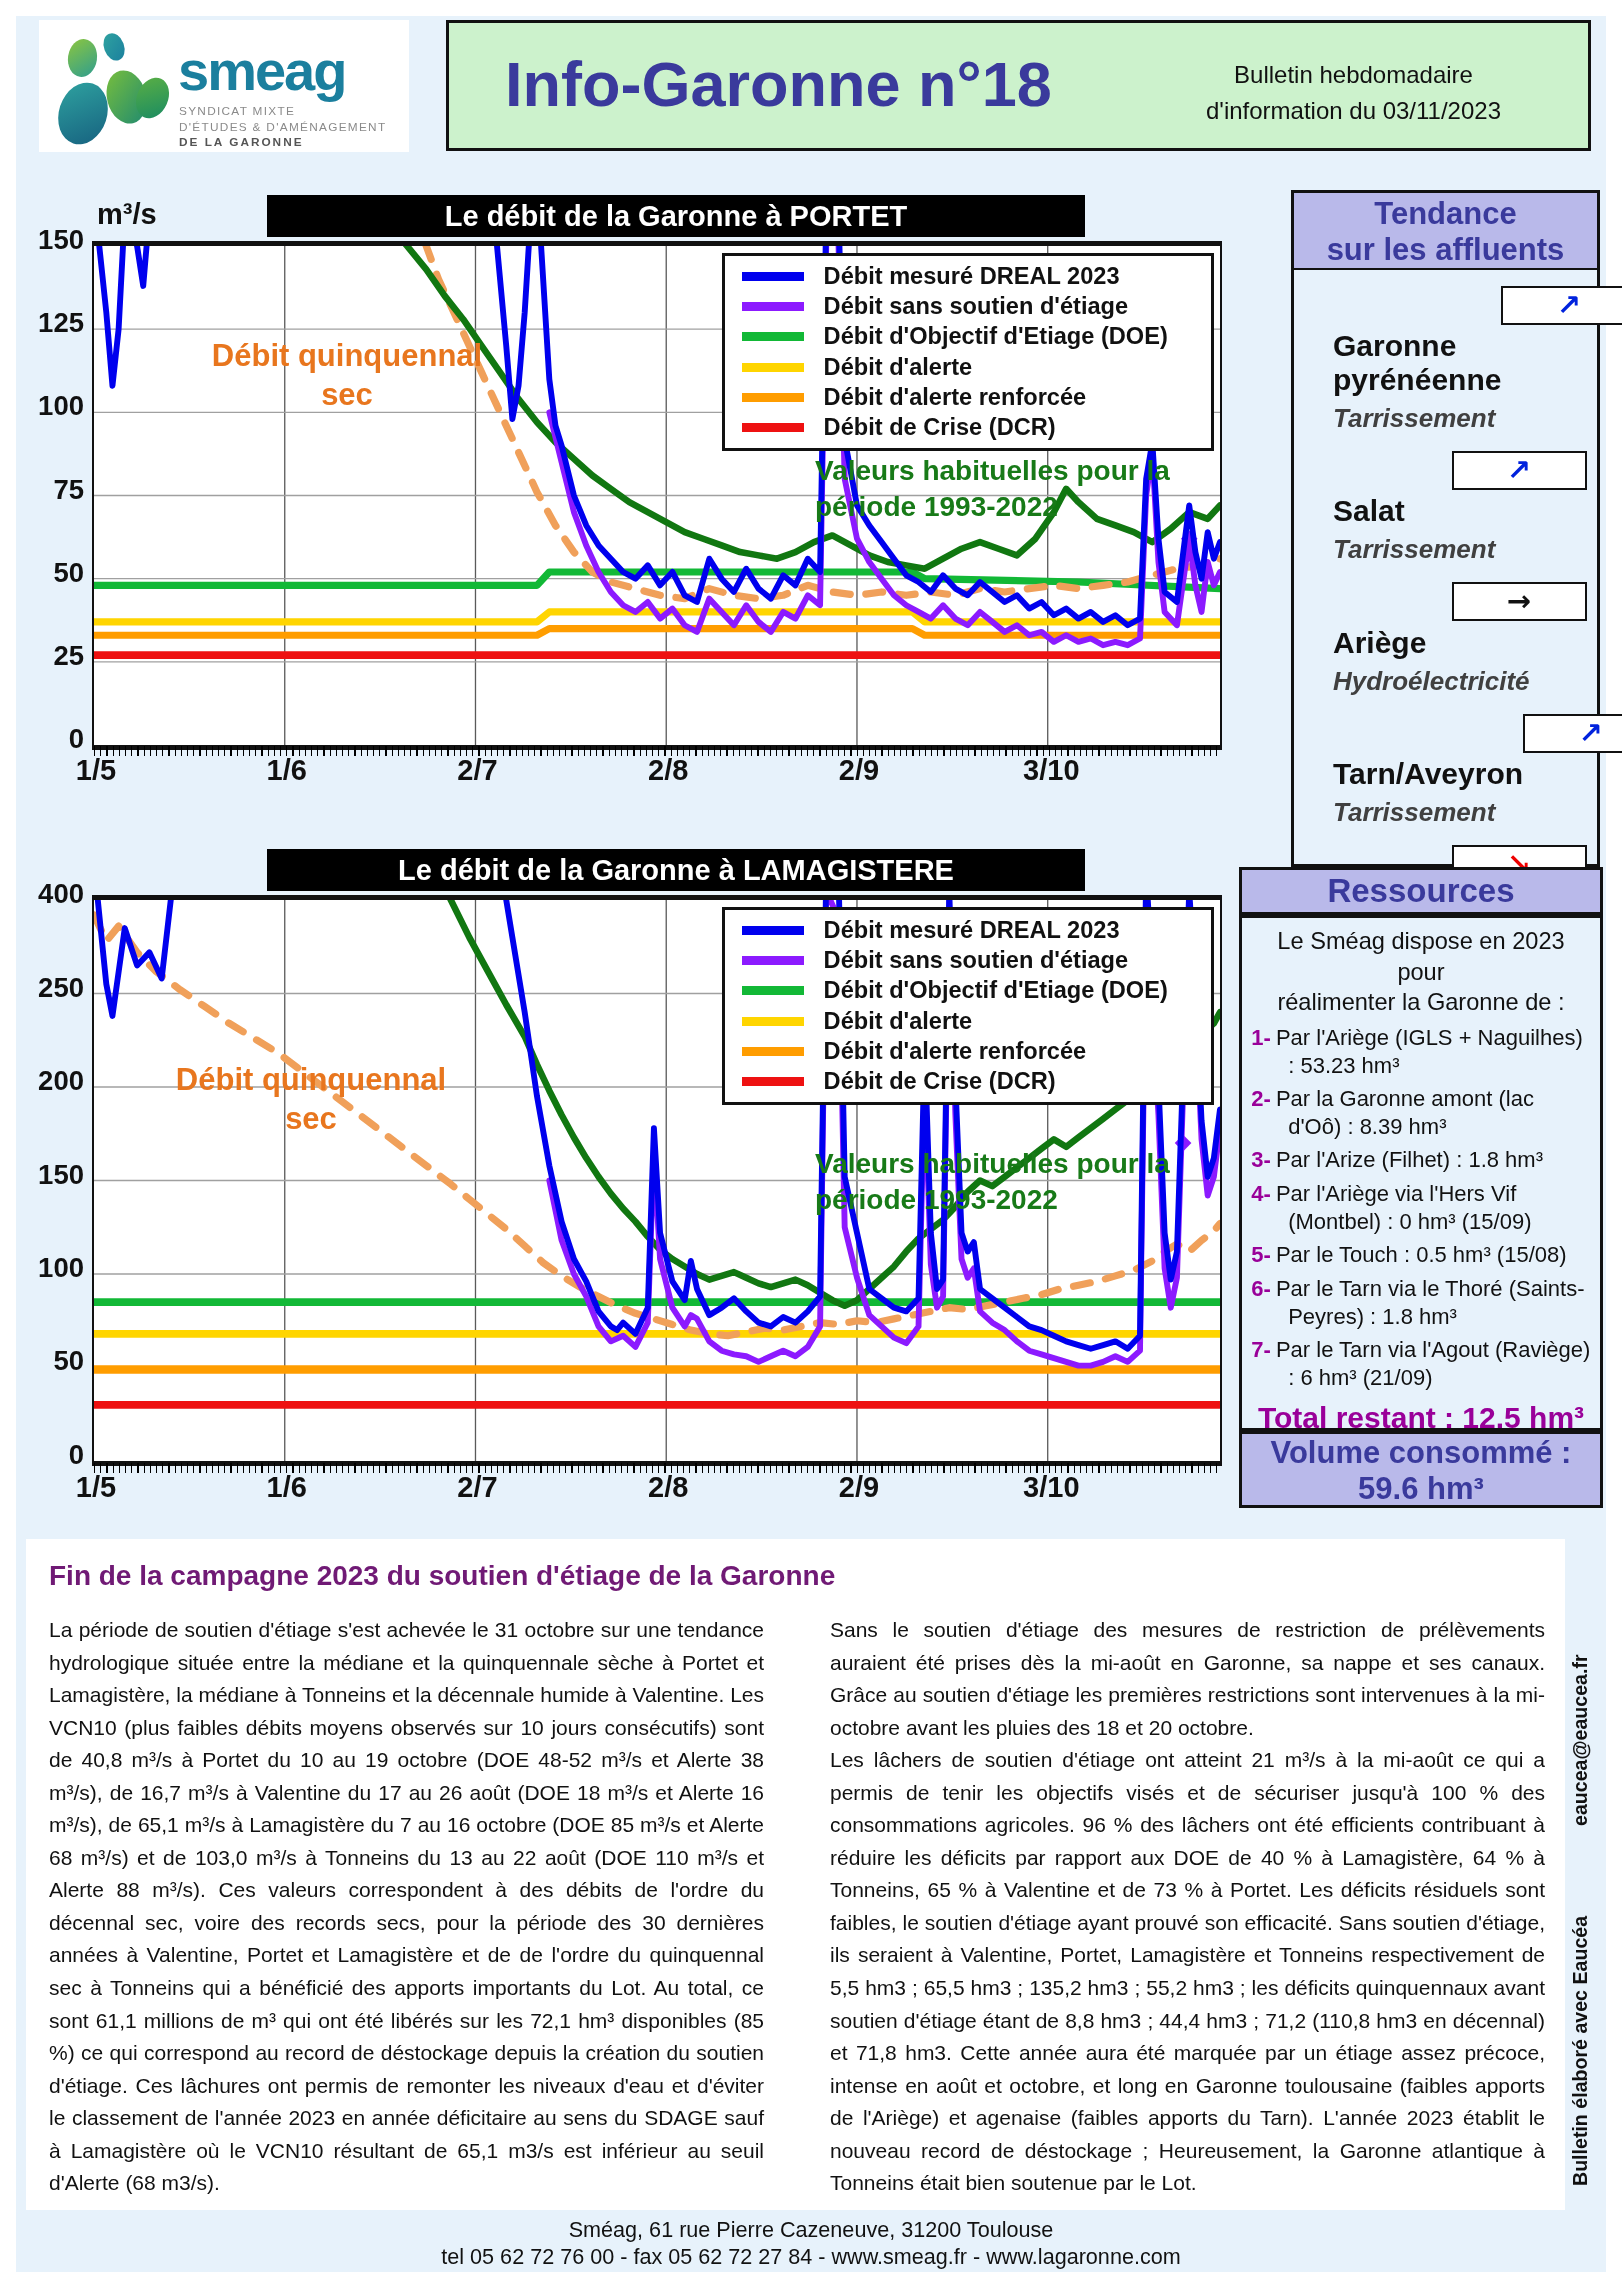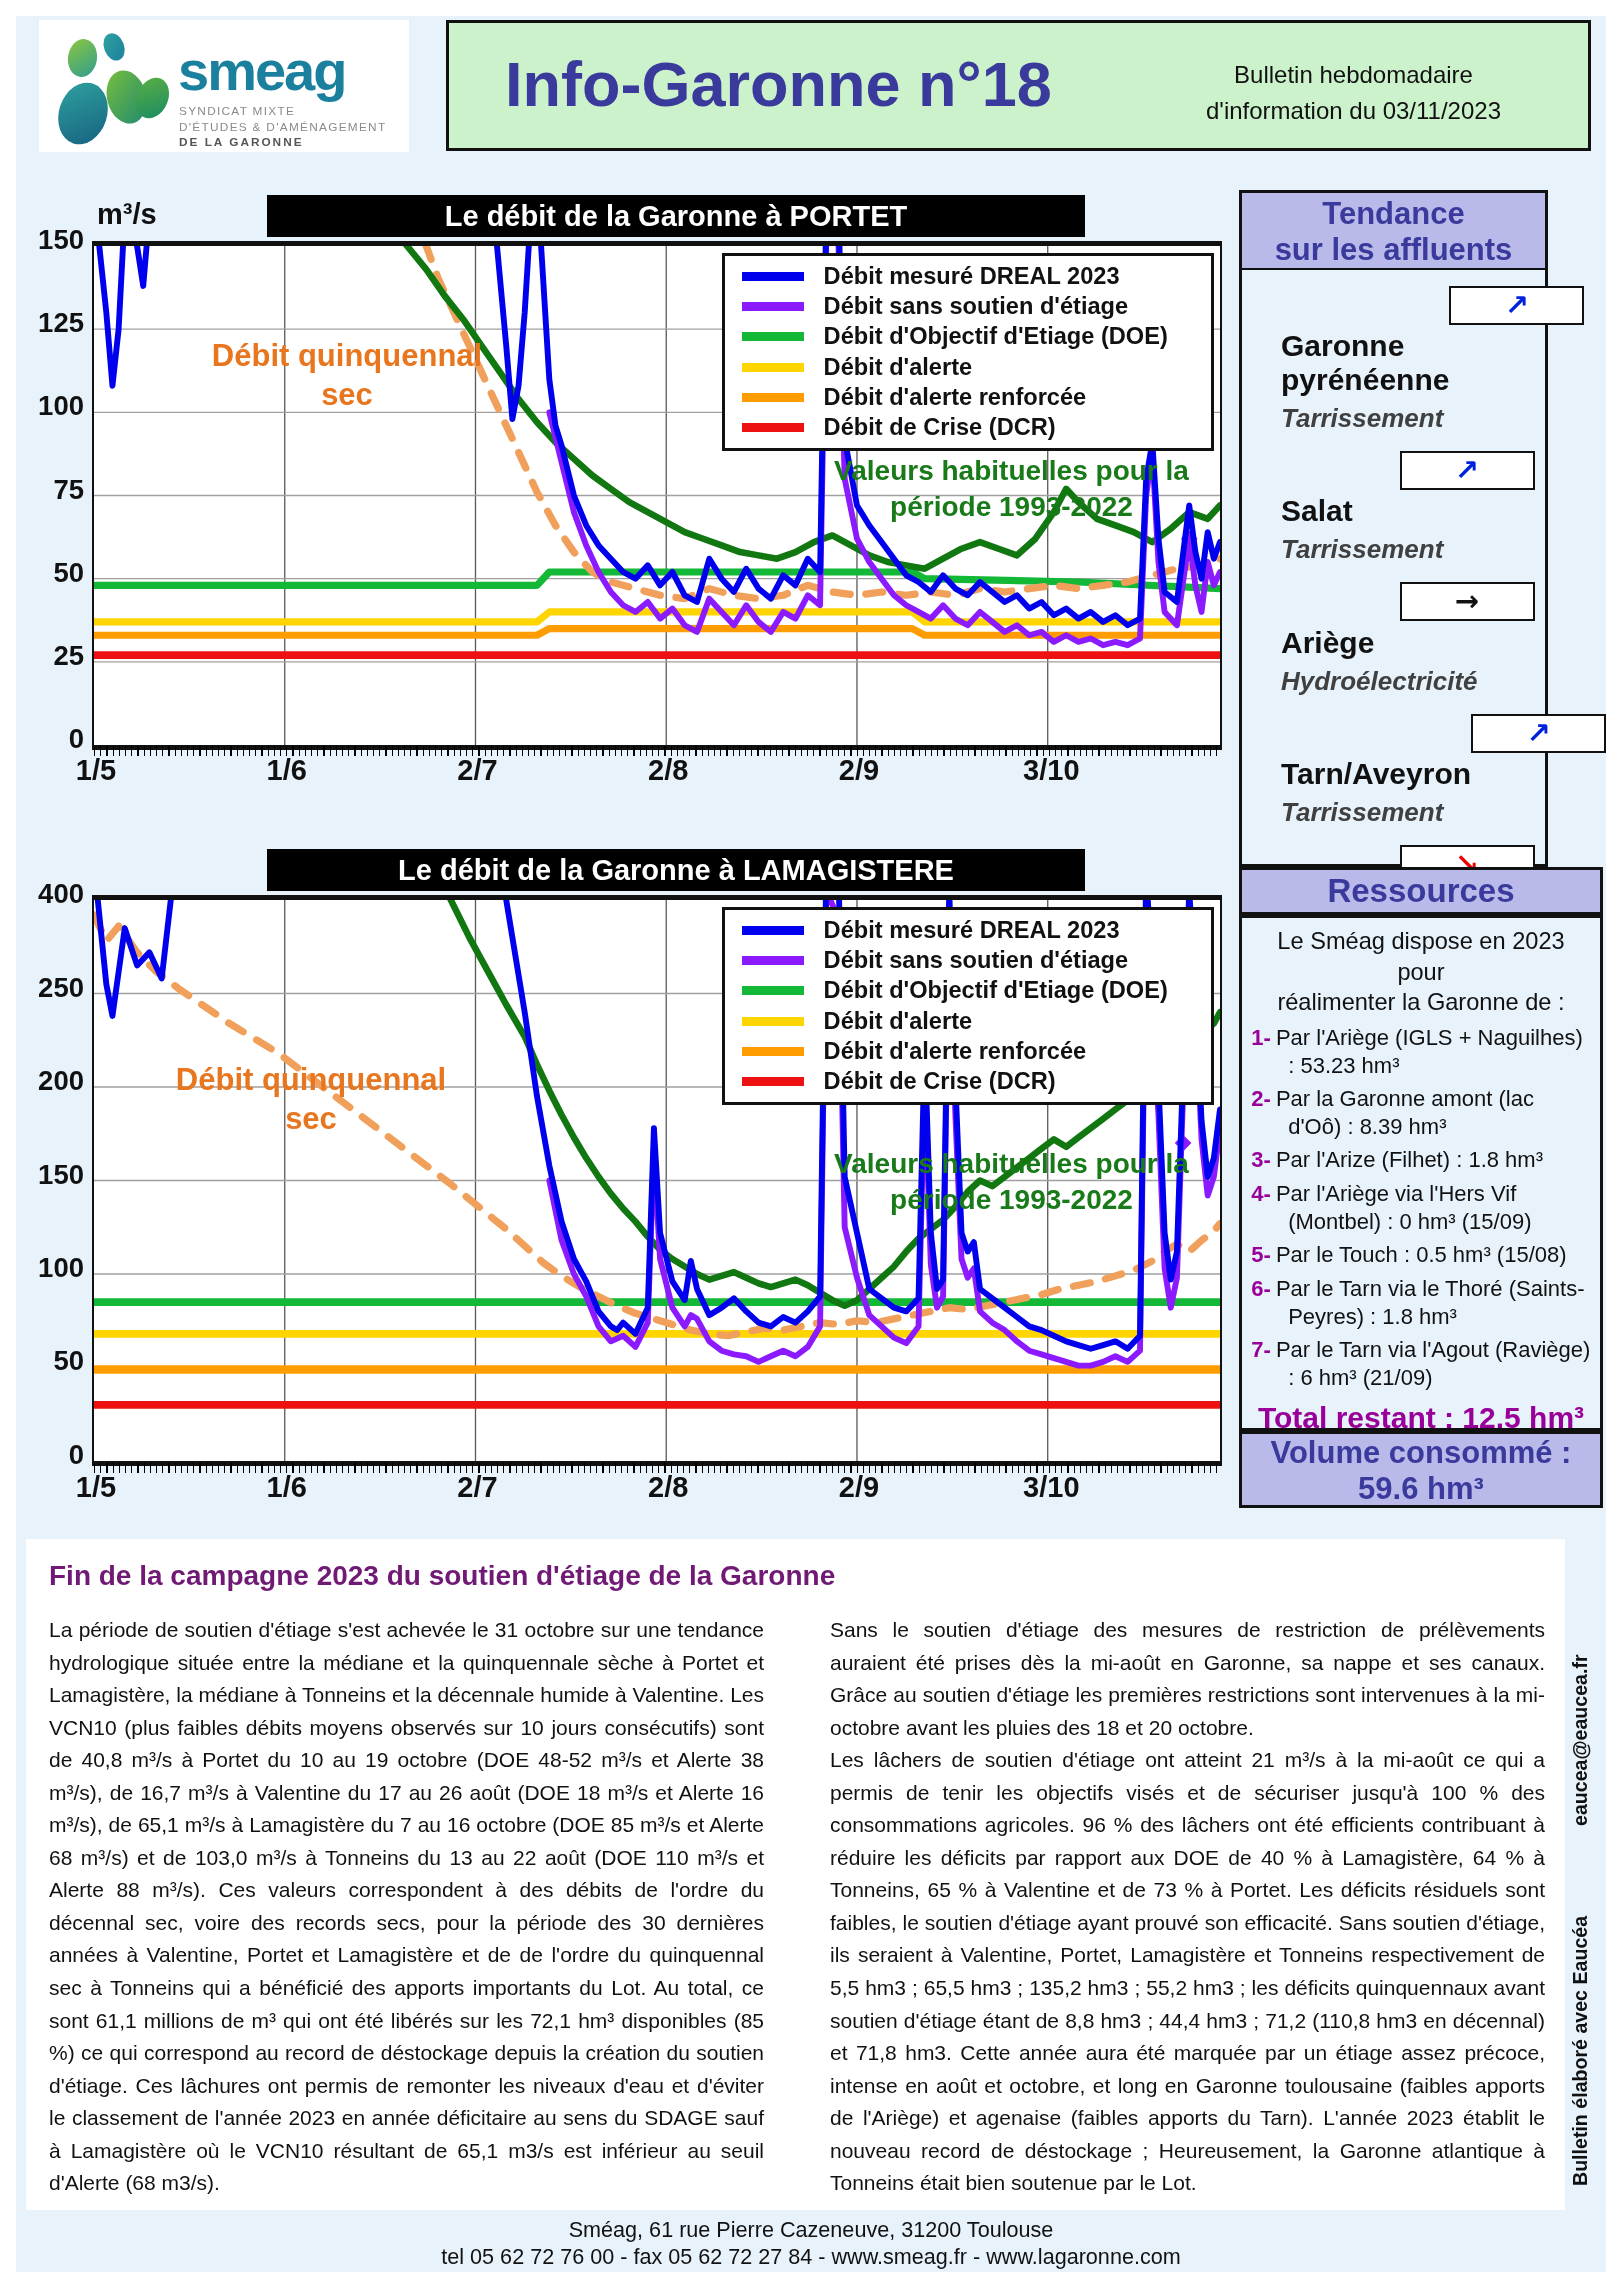--- a/index.html
+++ b/index.html
@@ -38,24 +38,24 @@
   .xlabels{position:absolute;left:92px;width:1126px;height:34px;}
   .xlabels span{position:absolute;transform:translateX(-40%);font-size:29px;font-weight:bold;}
   .tickstrip{position:absolute;left:94px;width:1123px;height:9.8px;
     background:repeating-linear-gradient(to right,#000 0,#000 1.3px,transparent 1.3px,transparent 6.2px);}
   .legend{position:absolute;left:722px;width:492px;height:198px;background:#fff;border:3.3px solid #111;
     box-sizing:border-box;display:flex;flex-direction:column;justify-content:space-around;padding:5.2px 17px;}
   .legend-row{display:flex;align-items:center;}
   .legend-swatch{width:62px;height:9.2px;margin-right:19.6px;flex:0 0 auto;}
   .legend-label{font-size:23.6px;font-weight:bold;color:#111;white-space:nowrap;}
   .ann-orange{position:absolute;width:308px;text-align:center;font-size:31px;font-weight:bold;color:#e8761e;line-height:1.25;}
-  .ann-green{position:absolute;width:393px;text-align:center;font-size:28px;font-weight:bold;color:#187a18;line-height:1.3;}
-
-  
-  .tendance-box{position:absolute;left:1239px;top:190px;width:309px;height:677px;background:#e7f2fb;
+  .ann-green{position:absolute;width:393px;font-size:28px;font-weight:bold;color:#187a18;line-height:1.3;}
+
+  
+  .tendance-box{position:absolute;left:1291px;top:190px;width:309px;height:677px;background:#e7f2fb;
     border:3.3px solid #111;box-sizing:border-box;}
   .t-head{height:77px;background:#b9b9ea;border-bottom:2.6px solid #111;text-align:center;
     font-size:31px;font-weight:bold;color:#3a3a9c;line-height:1.18;padding-top:2.6px;box-sizing:border-box;}
   .aff-list{padding:13px 10.5px 0 39px;}
   .aff-item{margin-bottom:14.4px;}
   .aff-row{display:flex;justify-content:space-between;align-items:flex-start;}
   .aff-name{font-size:30px;font-weight:bold;line-height:1.12;width:196px;color:#111;margin-top:46px;}
   .arrow-box{width:135px;height:39px;background:#fff;border:2.6px solid #111;box-sizing:border-box;
     display:flex;align-items:center;justify-content:center;flex:0 0 auto;margin-top:2.6px;}
   .arrow-glyph{font-family:"DejaVu Sans",sans-serif;font-size:29px;font-weight:bold;line-height:1;}

